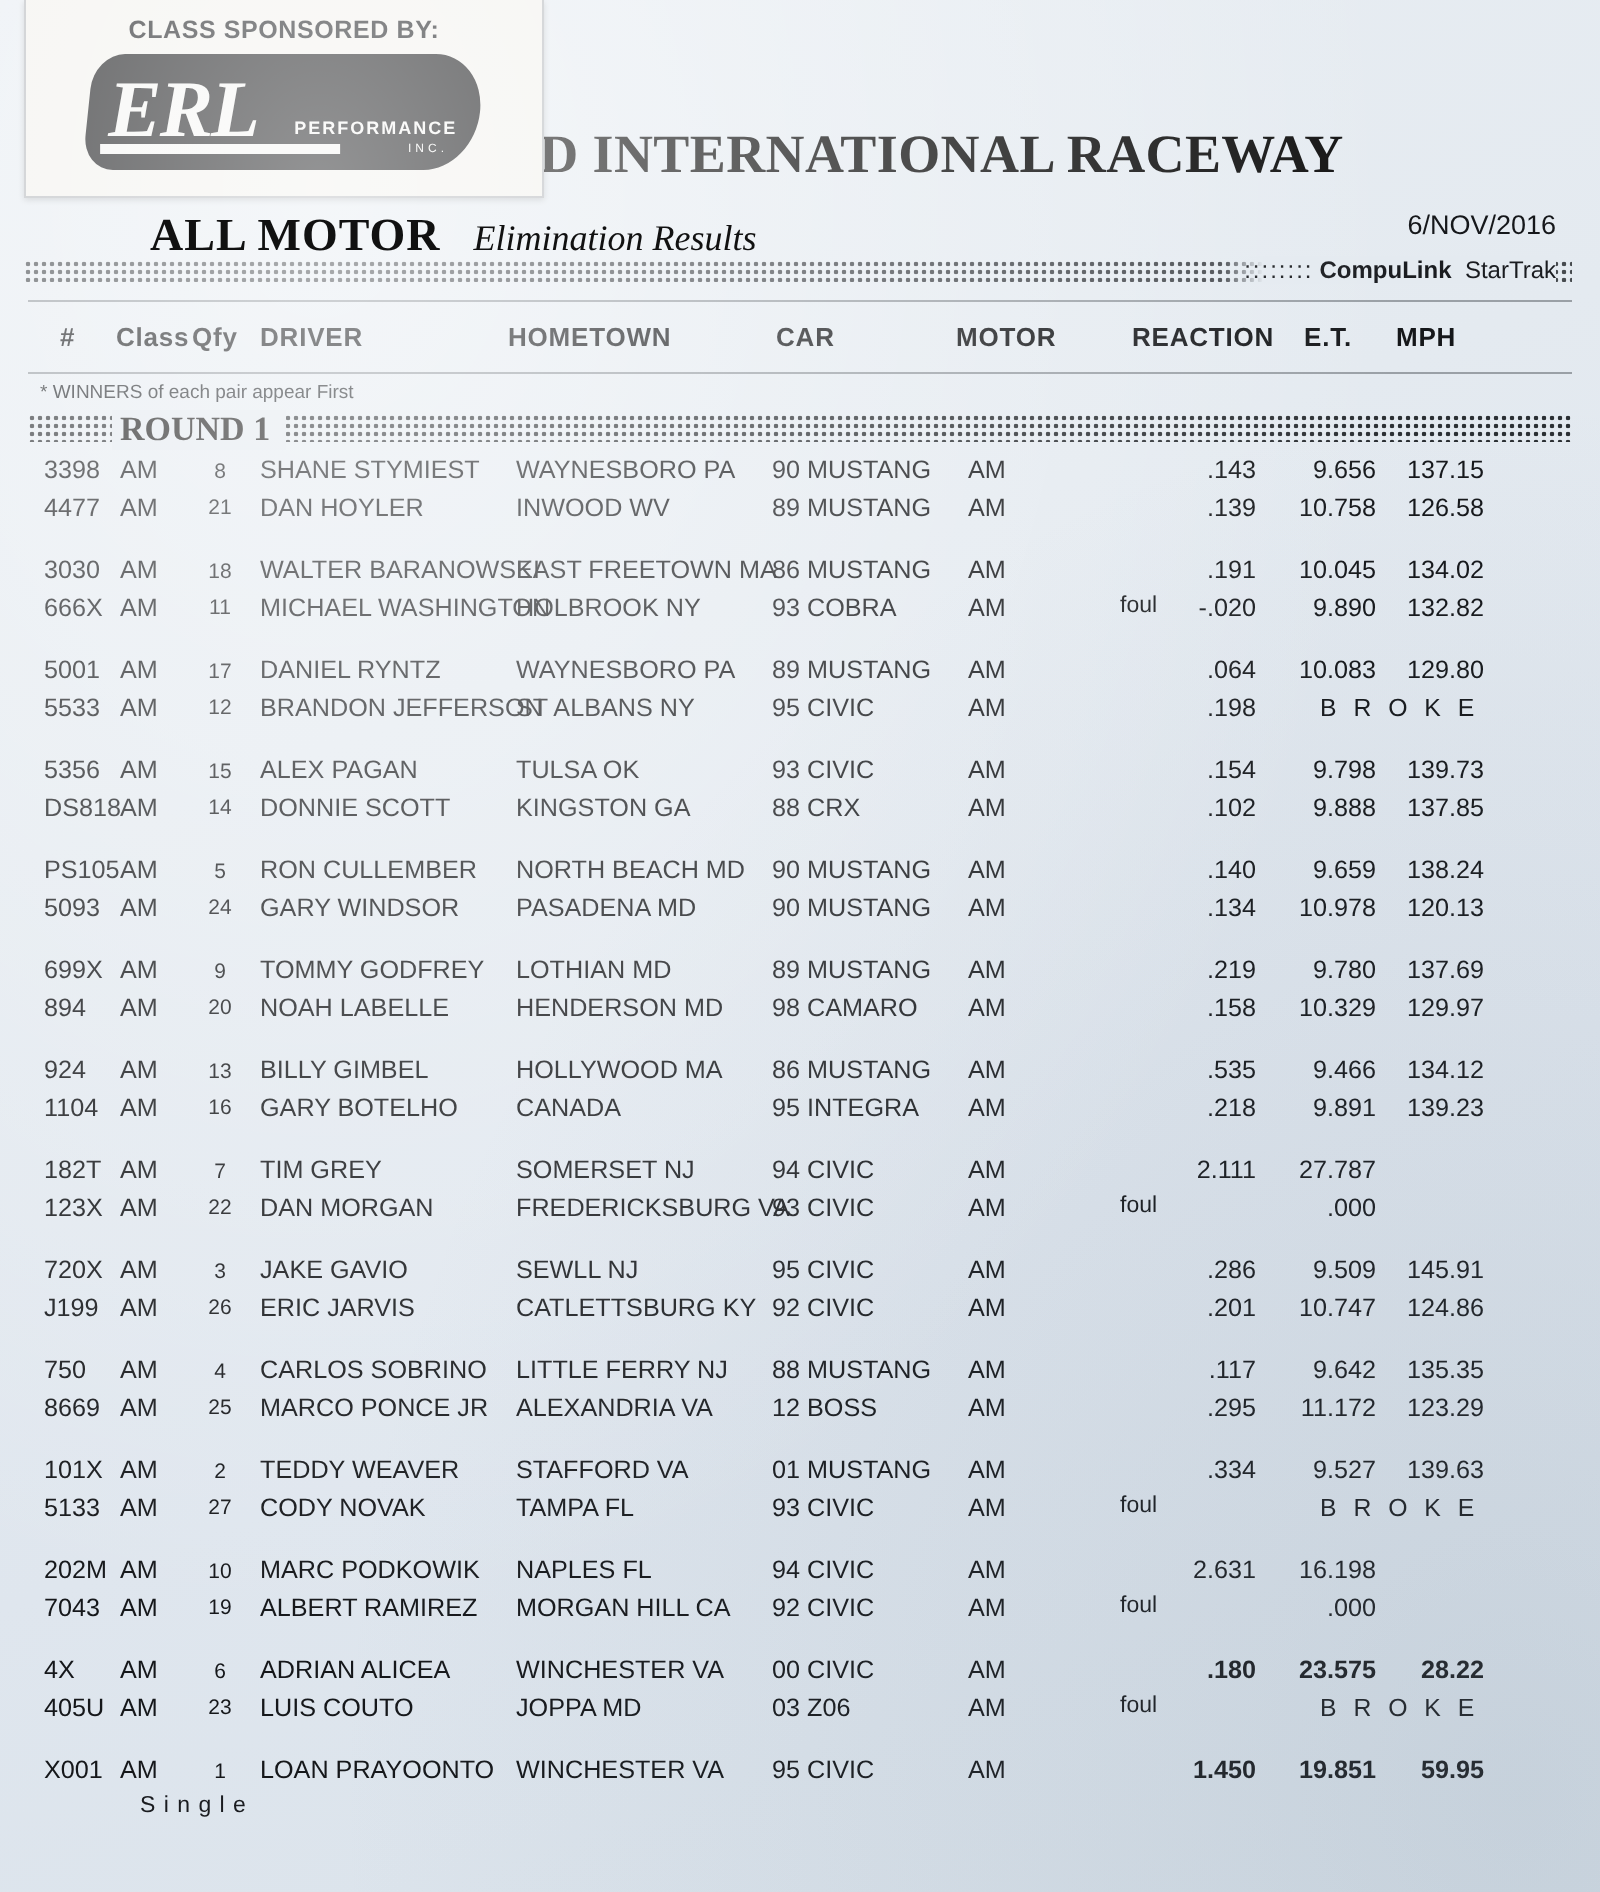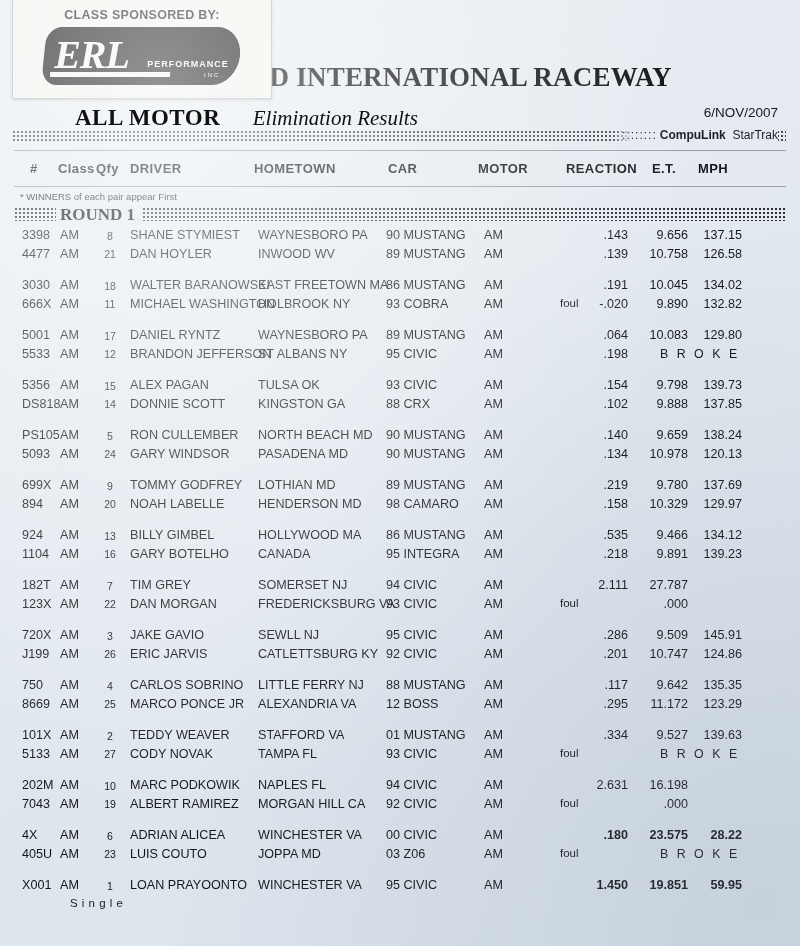--- a/index.html
+++ b/index.html
@@ -128,22 +128,22 @@
     font-family: "Liberation Serif", serif;
     font-weight: bold;
     font-size: 23px;
     letter-spacing: .5px;
     color: #111;
     margin-left: 45px;
   }
   .class-sub {
     font-family: "Liberation Serif", serif;
     font-style: italic;
-    font-size: 21px;
-    margin-left: 28px;
+    font-size: 18px;
+    margin-left: 12px;
     color: #111;
   }
   .date {
     position: absolute;
     right: 22px;
     top: 105px;
     font-size: 13.5px;
     color: #15171a;
     z-index: 6;
   }
@@ -283,21 +283,21 @@
       <div class="erl-inc">INC.</div>
     </div>
   </div>
 
   <div class="track-title">MARYLAND INTERNATIONAL RACEWAY</div>
 
   <div class="class-line">
     <span class="class-name">ALL MOTOR</span>
     <span class="class-sub">Elimination Results</span>
   </div>
-  <div class="date">6/NOV/2007</div>
+  <div class="date">6/NOV/2016</div>
 
   <div class="dotband"></div>
   <div class="complink">
     <span class="sep">::::::::</span><span class="b">CompuLink</span>&nbsp;&nbsp;<span>StarTrak</span>
   </div>
 
   <div class="rule" id="rule-top"></div>
   <div class="rule" id="rule-bottom"></div>
   <div id="colheads">
       <div class="colhead" style="left: 30px;">#</div>

